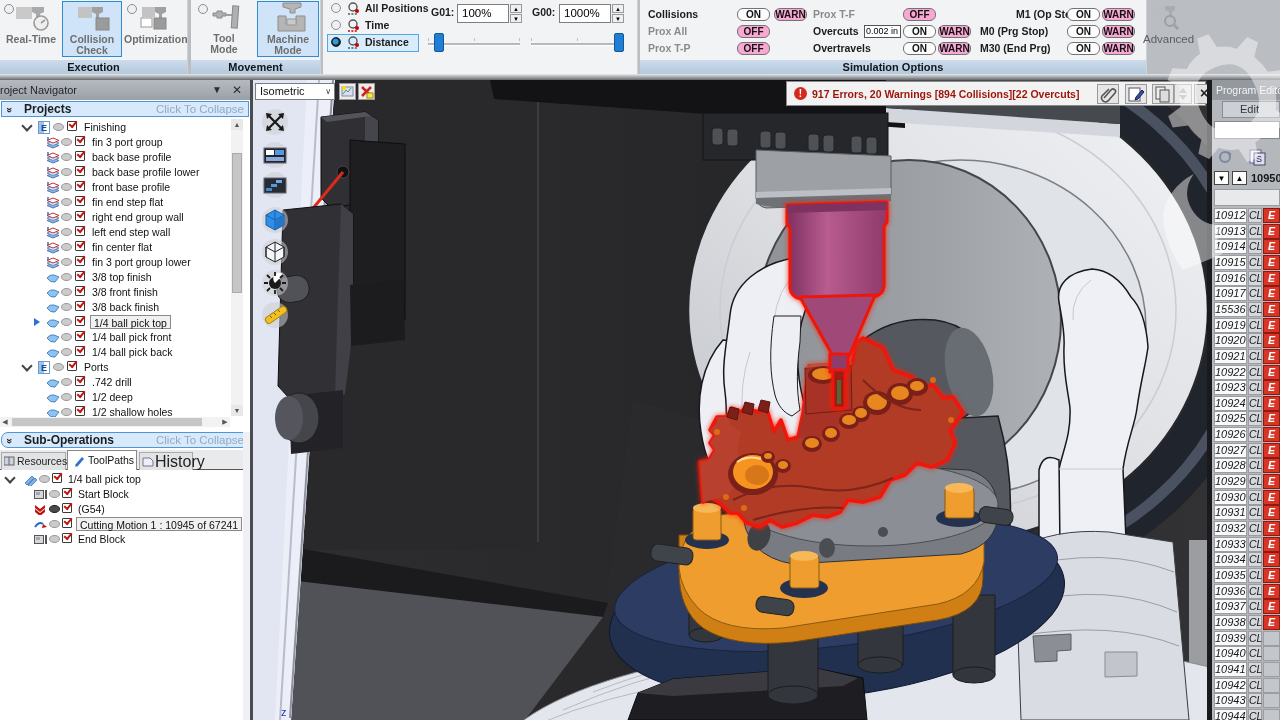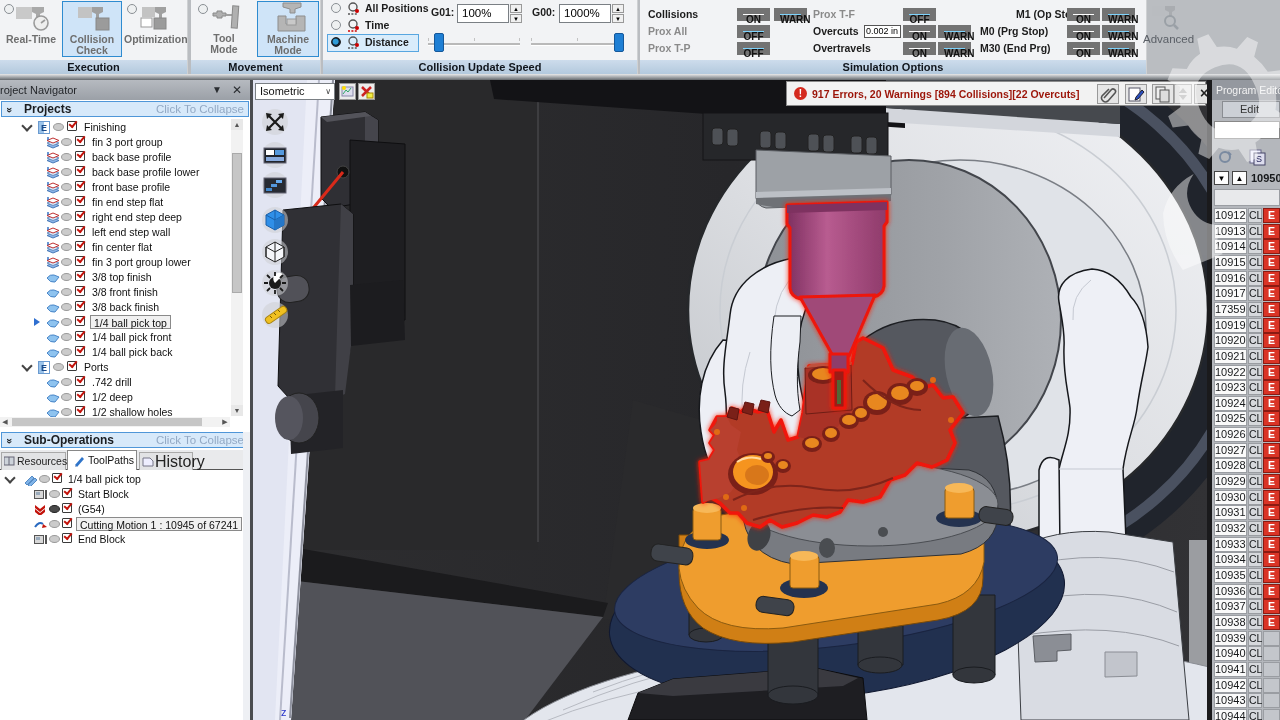--- a/index.html
+++ b/index.html
@@ -9,41 +9,41 @@
 .rgroup{position:absolute;top:0;height:74px;background:#f2f3f5;border-right:1px solid #cfd1d3;}
 .glabel{position:absolute;left:0;right:0;bottom:0;height:14px;background:linear-gradient(#cddcec,#b3c9dd);
  text-align:center;font-size:11px;font-weight:bold;color:#10151c;line-height:14px;}
 .radio{position:absolute;width:10px;height:10px;border-radius:50%;border:1px solid #8a8f94;background:#eef0f1;}
 .radio.sel{background:radial-gradient(circle at 45% 45%, #2e9bd6 0 2.6px, #123 3.4px);border:1px solid #222;}
 .rbtn{position:absolute;top:1px;height:56px;text-align:center;}
 .rbtn.sel{background:#cfe4f8;border:1px solid #2e8bd0;}
 .rlab{position:absolute;left:0;right:0;top:33px;font-size:10.5px;font-weight:bold;color:#6e6e6e;line-height:11px;}
 .rlab2{top:32px;line-height:10.5px;}
 
-.tbtn{position:absolute;height:13px;border:6px solid #737373;border-radius:0;font-size:10px;font-weight:bold;
+.tbtn{position:absolute;height:13px;border:1px solid #737373;border-radius:6px;font-size:10px;font-weight:bold;
  color:#111;text-align:center;line-height:11px;background:#fdfdfd;}
-.tbtn.y{background:#7dd3fc;}
+.tbtn.y{background:#f9a8d4;}
 .slab{position:absolute;font-size:10.5px;font-weight:bold;color:#1c1c1c;height:13px;line-height:13px;}
 .slab.gy{color:#8a8a8a;}
 
 #lpanel{position:absolute;left:0;top:80px;width:253px;height:640px;background:#fff;}
 #lpanel .ptitle{position:absolute;left:0;top:0;width:250px;height:20px;background:linear-gradient(#b6bac0,#9ba0a7);
  font-size:11px;color:#23262a;line-height:20px;padding-left:0px;}
 .bluebar{position:absolute;left:1px;width:248px;height:16px;background:#d7e9fa;border:1px solid #4f96d8;
  font-size:12px;font-weight:bold;color:#1a1d21;line-height:14px;}
 .b2{position:absolute;right:4px;top:0px;color:#93a9c4;font-weight:normal;font-size:11.5px;}
 .trow{position:absolute;left:0;height:15px;font-size:10.5px;color:#101010;line-height:15px;white-space:nowrap;}
 .cb{display:inline-block;width:10px;height:10px;border:1.4px solid #3a3a3a;border-radius:1px;background:#fff;position:relative;vertical-align:-1px;}
 .cb:after{content:"";position:absolute;left:1px;top:-1px;width:6px;height:3px;border-left:2px solid #c3130b;border-bottom:2px solid #c3130b;transform:rotate(-50deg);}
 .eye{display:inline-block;width:11px;height:8px;border-radius:50%;background:#cbcbcb;border:1px solid #9a9a9a;vertical-align:-1px;}
 .eye.dk{background:#4a4a4a;border-color:#222;}
 .exp{display:inline-block;width:8px;height:8px;border-right:2px solid #444;border-bottom:2px solid #444;transform:rotate(45deg);vertical-align:2px;}
 
 #rpanel{position:absolute;left:1212px;top:80px;width:68px;height:640px;background:#b4b7bc;}
-.prow{position:absolute;left:0;width:68px;height:28px;}
+.prow{position:absolute;left:0;width:68px;height:28px;font-style:italic;}
 .pnum{position:absolute;left:2px;top:0;width:33px;height:15px;background:#fafafa;border:1px solid #9a9da2;
  font-size:11px;color:#16181a;text-align:right;line-height:13px;padding-right:2px;}
 .pcl{position:absolute;left:36px;top:0;width:14px;height:15px;background:#d6d8dc;border:1px solid #9a9da2;
  font-size:10.5px;color:#16181a;text-align:center;line-height:13px;}
 .pe{position:absolute;left:51px;top:0;width:17px;height:15px;background:#da3426;border:1px solid #8a1a12;
  font-size:10.5px;font-weight:bold;color:#fff;line-height:13px;padding-left:4px;}
 .pe.off{background:#c3c6cb;border-color:#9a9da2;}
 </style></head>
 <body>
 <div id="app">
@@ -143,21 +143,20 @@
    </div>
 
    <div class="abs" style="left:105px;top:38px;width:92px;height:3px;border-left:1px solid #c2c2c2;border-right:1px solid #c2c2c2;"></div>
    <div class="abs" style="left:151px;top:38px;width:1px;height:3px;background:#c2c2c2;"></div>
    <div class="abs" style="left:208px;top:38px;width:92px;height:3px;border-left:1px solid #c2c2c2;border-right:1px solid #c2c2c2;"></div>
    <div class="abs" style="left:254px;top:38px;width:1px;height:3px;background:#c2c2c2;"></div>
    <div class="abs" style="left:105px;top:43px;width:92px;height:3px;background:#b9b9b9;border-bottom:1px solid #fff;"></div>
    <div class="abs" style="left:111px;top:33px;width:10px;height:19px;background:#1f7fd4;border:1px solid #15589a;border-radius:2px;"></div>
    <div class="abs" style="left:208px;top:43px;width:92px;height:3px;background:#b9b9b9;border-bottom:1px solid #fff;"></div>
    <div class="abs" style="left:291px;top:33px;width:10px;height:19px;background:#1f7fd4;border:1px solid #15589a;border-radius:2px;"></div>
-   <div class="glabel">Collision Update Speed</div>
  </div>
 
  <div class="rgroup" style="left:640px;width:507px;">
    <div class="slab" style="left:8px;top:8px;">Collisions</div>
    <div class="slab gy" style="left:8px;top:25px;">Prox All</div>
    <div class="slab gy" style="left:8px;top:42px;">Prox T-P</div>
    <div class="tbtn" style="left:97px;top:8px;width:33px;">ON</div>
    <div class="tbtn y" style="left:134px;top:8px;width:33px;">WARN</div>
    <div class="tbtn y" style="left:97px;top:25px;width:33px;">OFF</div>
    <div class="tbtn y" style="left:97px;top:42px;width:33px;">OFF</div>
@@ -266,21 +265,21 @@
         </div>
         <div class="trow" style="top:130px;width:250px;">
           <span style="position:absolute;left:46px;top:1px;"><svg width="14" height="12" style="vertical-align:-2px">
               <polygon points="7,6 13,8.5 7,11 1,8.5" fill="#8ab4e8" stroke="#4a7ab8"></polygon>
               <polygon points="7,3.5 13,6 7,8.5 1,6" fill="#dce8f8" stroke="#6a90c0"></polygon>
               <polygon points="7,1 13,3.5 7,6 1,3.5" fill="#fff" stroke="#c03030"></polygon>
               <line x1="2" y1="3" x2="2" y2="0" stroke="#2a6ac0" stroke-width="1.4"></line>
             </svg></span>
           <span class="eye" style="position:absolute;left:61px;top:3px;"></span>
           <span class="cb" style="position:absolute;left:75px;top:1px;"></span>
-          <span style="position:absolute;left:92px;">right end step deep</span>
+          <span style="position:absolute;left:92px;">right end group wall</span>
         </div>
         <div class="trow" style="top:145px;width:250px;">
           <span style="position:absolute;left:46px;top:1px;"><svg width="14" height="12" style="vertical-align:-2px">
               <polygon points="7,6 13,8.5 7,11 1,8.5" fill="#8ab4e8" stroke="#4a7ab8"></polygon>
               <polygon points="7,3.5 13,6 7,8.5 1,6" fill="#dce8f8" stroke="#6a90c0"></polygon>
               <polygon points="7,1 13,3.5 7,6 1,3.5" fill="#fff" stroke="#c03030"></polygon>
               <line x1="2" y1="3" x2="2" y2="0" stroke="#2a6ac0" stroke-width="1.4"></line>
             </svg></span>
           <span class="eye" style="position:absolute;left:61px;top:3px;"></span>
           <span class="cb" style="position:absolute;left:75px;top:1px;"></span>
@@ -398,21 +397,21 @@
    <div class="abs" style="left:0;top:0;width:12px;height:11px;background:#e8e8e8;color:#555;font-size:7px;text-align:center;line-height:11px;">▲</div>
    <div class="abs" style="left:1px;top:34px;width:10px;height:140px;background:#c6c6c6;border:1px solid #aaa;"></div>
    <div class="abs" style="left:0;bottom:0;width:12px;height:11px;background:#e8e8e8;color:#555;font-size:7px;text-align:center;line-height:11px;">▼</div>
  </div>
 
  <div class="abs" style="left:0;top:337px;width:230px;height:10px;background:#f2f2f2;">
    <div class="abs" style="left:0;top:0;width:10px;height:10px;color:#555;font-size:7px;text-align:center;line-height:10px;">◀</div>
    <div class="abs" style="left:12px;top:1px;width:190px;height:8px;background:#c6c6c6;"></div>
    <div class="abs" style="right:0;top:0;width:10px;height:10px;color:#555;font-size:7px;text-align:center;line-height:10px;">▶</div>
  </div>
- <div class="bluebar" style="top:352px;"><span style="display:inline-block;margin-left:4px;font-size:10px;transform:rotate(90deg);">»</span><span style="position:absolute;left:22px;">Sub-Operations</span><span class="b2">Click To Collapse</span></div>
+ <div class="bluebar" style="top:352px;border-radius:7px;"><span style="display:inline-block;margin-left:4px;font-size:10px;transform:rotate(90deg);">»</span><span style="position:absolute;left:22px;">Sub-Operations</span><span class="b2">Click To Collapse</span></div>
 
  <div class="abs" style="left:0;top:370px;width:250px;height:20px;background:#e9eaec;border-bottom:1px solid #555;">
    <div class="abs" style="left:1px;top:2px;width:65px;height:18px;background:#e2e3e5;border:1px solid #a9a9a9;border-bottom:none;font-size:10.5px;color:#222;line-height:17px;"><span style="margin-left:15px;">Resources</span></div>
    <div class="abs" style="left:67px;top:0px;width:70px;height:20px;background:#fff;border:1px solid #888;border-bottom:none;font-size:10.5px;color:#111;line-height:19px;"><span style="margin-left:20px;">ToolPaths</span></div>
    <div class="abs" style="left:139px;top:2px;width:54px;height:18px;background:#e2e3e5;border:1px solid #a9a9a9;border-bottom:none;font-size:16px;color:#222;line-height:17px;"><span style="margin-left:15px;">History</span></div>
    <svg class="abs" style="left:4px;top:6px;" width="12" height="11">
           <rect x="0" y="1" width="10" height="8" fill="#cdd3da" stroke="#667"></rect>
           <path d="M5 1v8" stroke="#667"></path>
         </svg>
    <svg class="abs" style="left:73px;top:4px;" width="13" height="13">
@@ -823,21 +822,21 @@
           <span class="pnum">10916</span>
           <span class="pcl">CL</span>
           <span class="pe">E</span>
         </div>
         <div class="prow" style="top:206.25px;">
           <span class="pnum">10917</span>
           <span class="pcl">CL</span>
           <span class="pe">E</span>
         </div>
         <div class="prow" style="top:221.9px;">
-          <span class="pnum">17359</span>
+          <span class="pnum">15536</span>
           <span class="pcl">CL</span>
           <span class="pe">E</span>
         </div>
         <div class="prow" style="top:237.55px;">
           <span class="pnum">10919</span>
           <span class="pcl">CL</span>
           <span class="pe">E</span>
         </div>
         <div class="prow" style="top:253.2px;">
           <span class="pnum">10920</span>

